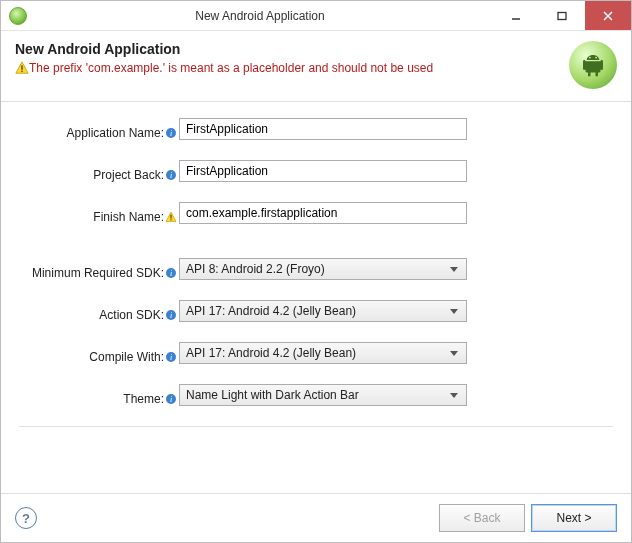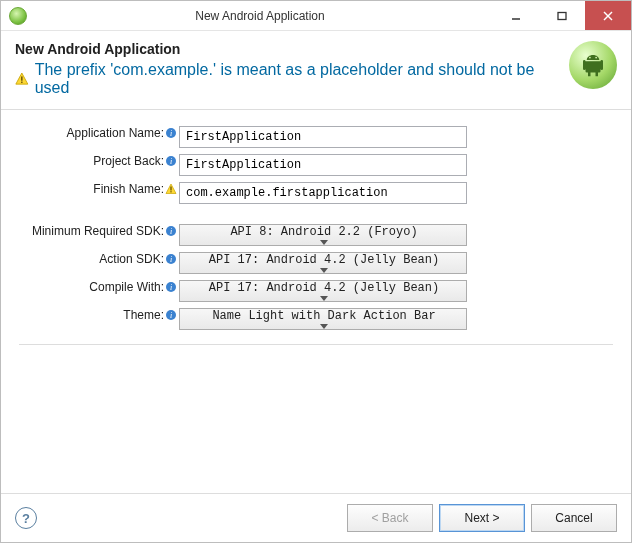--- a/index.html
+++ b/index.html
@@ -56,23 +56,22 @@
   .banner-left { flex: 1; }
   .banner h1 {
     margin: 0 0 4px 0;
     font-size: 14px;
     font-weight: bold;
     color: #222;
   }
   .banner-msg {
     display: flex;
     align-items: center;
-    gap: 6px;
-    font-size: 16px;
-    color: #0369a1;
+    font-size: 12px;
+    color: #b91c1c;
   }
   .warn-icon {
     width: 14px; height: 14px;
   }
   .banner-icon {
     width: 48px; height: 48px;
     border-radius: 50%;
     background: radial-gradient(circle at 35% 30%, #e8ffcf, #a4d867 55%, #5a9e2e);
     position: relative;
     display: flex; align-items: center; justify-content: center;
@@ -81,40 +80,39 @@
   .android-svg { width: 30px; height: 30px; }
 
   
   .form-area {
     padding: 16px 18px 8px 18px;
     flex: 1;
     overflow: auto;
   }
   .row {
     display: flex;
-    align-items: flex-start;
-    margin-bottom: 6px;
+    align-items: flex-end;
+    margin-bottom: 20px;
   }
   .row .label {
     width: 160px;
     text-align: right;
     padding-right: 2px;
     color: #222;
     font-size: 12px;
     display: flex;
     justify-content: flex-end;
     align-items: center;
     gap: 1px;
   }
   .info-icon, .warn-small {
     width: 12px; height: 12px;
   }
   .row .field {
     flex: 1;
-    font-family: Liberation Mono, monospace;
   }
   input.text {
     width: 288px;
     height: 22px;
     border: 1px solid #abadb3;
     padding: 2px 6px;
     font-size: 12px;
     font-family: inherit;
     background: #fff;
   }
@@ -123,21 +121,20 @@
     height: 22px;
     border: 1px solid #acacac;
     background: linear-gradient(#f7f7f7, #e9e9e9);
     display: flex;
     align-items: center;
     padding: 0 4px 0 6px;
     font-size: 12px;
     color: #222;
     position: relative;
     cursor: default;
-    flex-direction: column;
   }
   .select .sel-text { flex: 1; }
   .select .chev {
     width: 16px; display:flex; align-items:center; justify-content:center;
     color: #555;
   }
   .spacer { height: 14px; }
   hr.div {
     border: none;
     border-top: 1px solid #ddd;
@@ -356,14 +353,13 @@
   <hr class="div">
 </div>
 
 <div class="footer">
   <div class="help-icon">
     <span>?</span>
   </div>
   <div class="spacer-flex"></div>
   <button class="btn" disabled="">&lt; Back</button>
   <button class="btn default">Next &gt;</button>
-  <button class="btn">Cancel</button>
 </div>
 
 </body></html>

